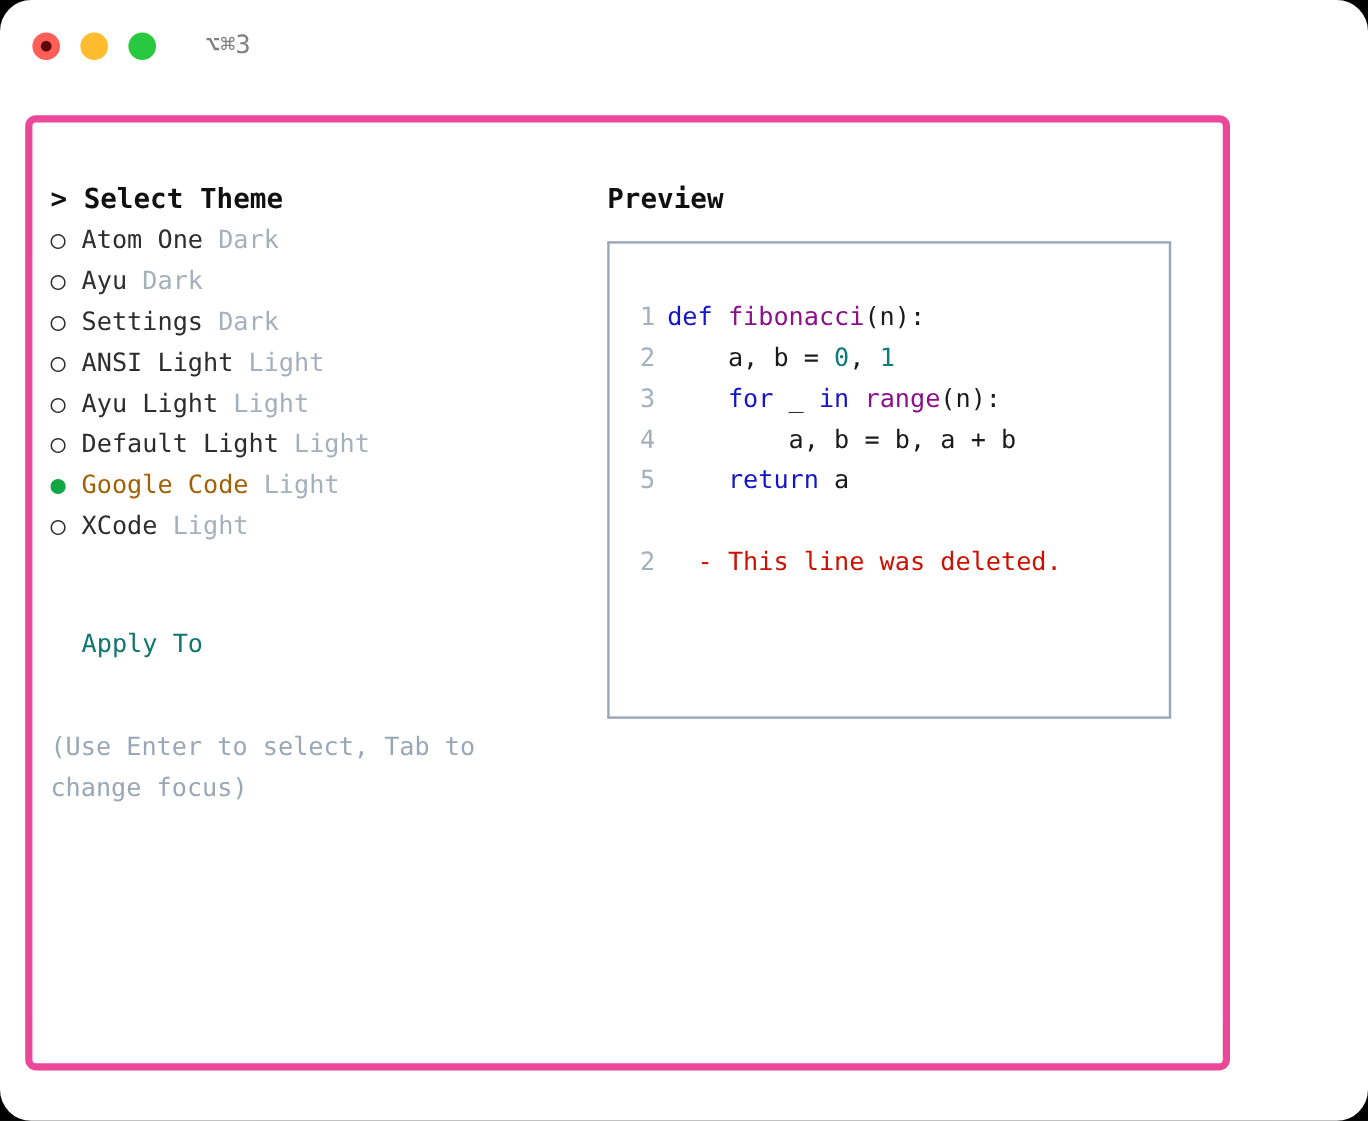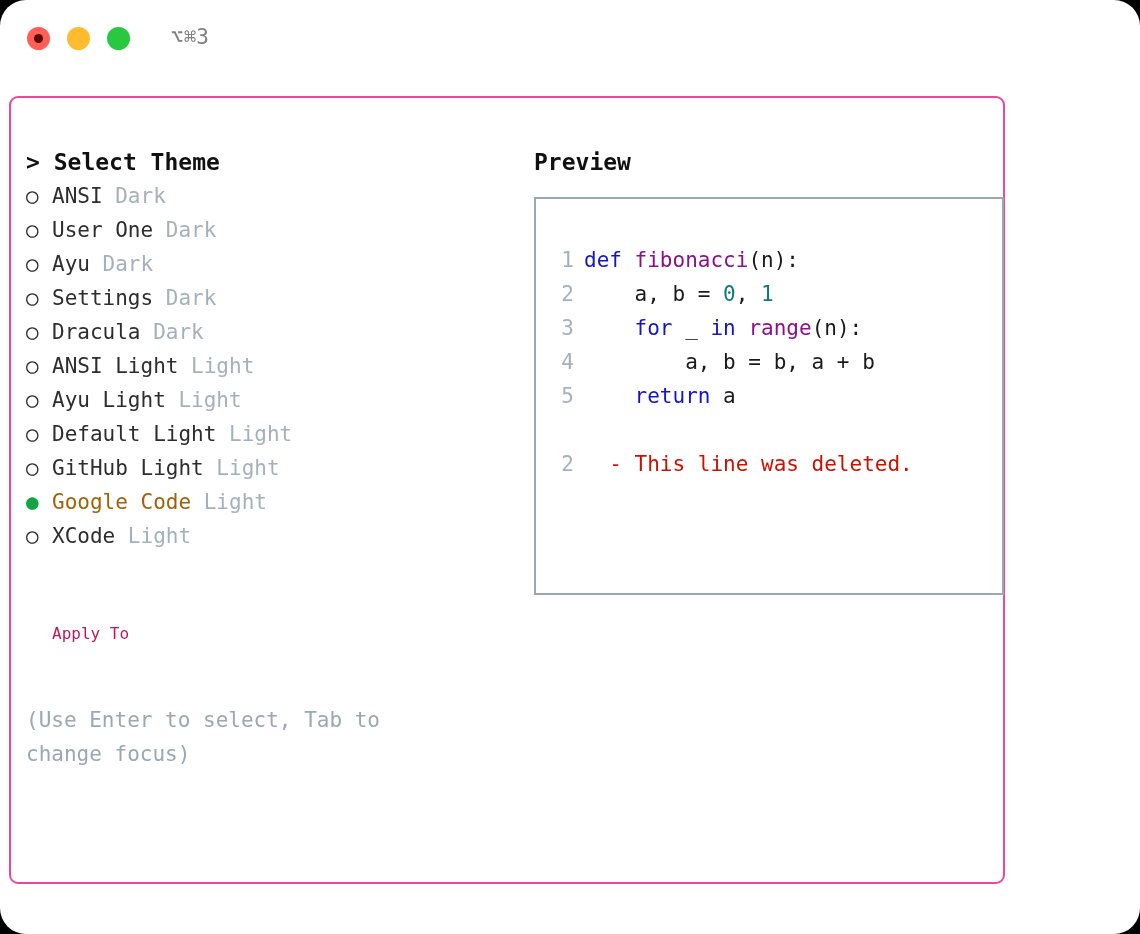--- a/index.html
+++ b/index.html
@@ -53,25 +53,25 @@
     top: 25px;
     font-size: 21px;
     color: #808080;
     letter-spacing: 0px;
     white-space: nowrap;
   }
 
   
   #content-frame {
     position: absolute;
-    left: 9px;
+    left: 21px;
     top: 96px;
     width: 992px;
     height: 784px;
-    border: 2px solid #ec4899;
+    border: 6px solid #ec4899;
     border-radius: 9px;
     background: #ffffff;
   }
 
   
   #theme-panel {
     position: absolute;
     left: 15px;
     top: 47px;
     width: 440px;
@@ -94,43 +94,42 @@
     width: 26px;
     color: #2d2d2d;
   }
   .option-row.selected .marker { color: #12a544; }
   .option-row.selected .opt-name { color: #a16207; }
   .opt-name { color: #2d2d2d; }
   .opt-tag  { color: #a5b0bd; }
 
   #apply-section { margin-top: 64px; }
   #apply-heading {
-    font-size: 16px;
-    line-height: 34px;
-    color: #be185d;
+    font-size: 21px;
+    line-height: 34px;
+    color: #0f766e;
     padding-left: 26px;
     white-space: pre;
   }
 
   #hint-text {
     margin-top: 52px;
     font-size: 21px;
     line-height: 34px;
     color: #9aa7b6;
     width: 400px;
     white-space: normal;
   }
 
   
   #preview-panel {
     position: absolute;
     left: 479px;
     top: 47px;
     width: 480px;
-    margin-left: 44px;
   }
   #preview-heading {
     font-size: 23px;
     font-weight: bold;
     color: #101010;
     line-height: 34px;
   }
   #code-box {
     margin-top: 18px;
     width: 470px;
@@ -175,29 +174,26 @@
     <div id="shortcut-label">⌥⌘3</div>
   </div>
 
   <div id="content-frame">
 
     <div id="theme-panel">
 
       <div id="theme-heading">&gt; Select Theme</div>
 
       <div id="theme-list">
-          <div class="option-row"><span class="marker">○</span><span class="opt-name">ANSI</span><span class="opt-tag"> Dark</span></div>
-          <div class="option-row"><span class="marker">○</span><span class="opt-name">User One</span><span class="opt-tag"> Dark</span></div>
+          <div class="option-row"><span class="marker">○</span><span class="opt-name">Atom One</span><span class="opt-tag"> Dark</span></div>
           <div class="option-row"><span class="marker">○</span><span class="opt-name">Ayu</span><span class="opt-tag"> Dark</span></div>
           <div class="option-row"><span class="marker">○</span><span class="opt-name">Settings</span><span class="opt-tag"> Dark</span></div>
-          <div class="option-row"><span class="marker">○</span><span class="opt-name">Dracula</span><span class="opt-tag"> Dark</span></div>
           <div class="option-row"><span class="marker">○</span><span class="opt-name">ANSI Light</span><span class="opt-tag"> Light</span></div>
           <div class="option-row"><span class="marker">○</span><span class="opt-name">Ayu Light</span><span class="opt-tag"> Light</span></div>
           <div class="option-row"><span class="marker">○</span><span class="opt-name">Default Light</span><span class="opt-tag"> Light</span></div>
-          <div class="option-row"><span class="marker">○</span><span class="opt-name">GitHub Light</span><span class="opt-tag"> Light</span></div>
           <div class="option-row selected"><span class="marker">●</span><span class="opt-name">Google Code</span><span class="opt-tag"> Light</span></div>
           <div class="option-row"><span class="marker">○</span><span class="opt-name">XCode</span><span class="opt-tag"> Light</span></div>
         </div>
 
       <div id="apply-section">
         <div id="apply-heading">Apply To</div>
       </div>
 
       <div id="hint-text">(Use Enter to select, Tab to change focus)</div>
     </div>

